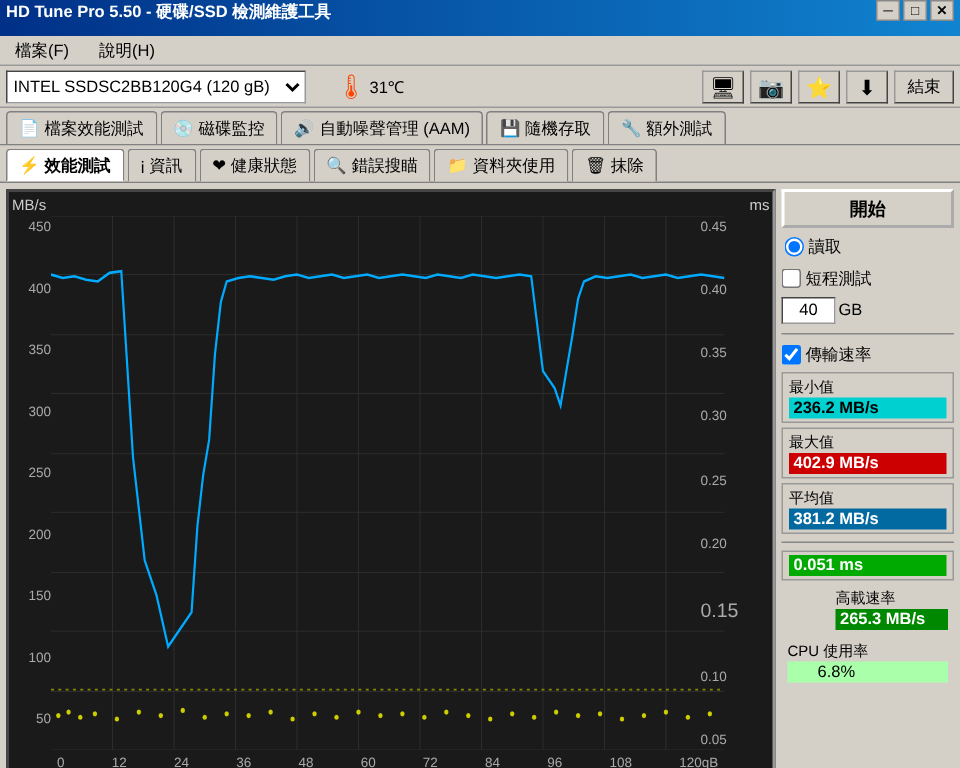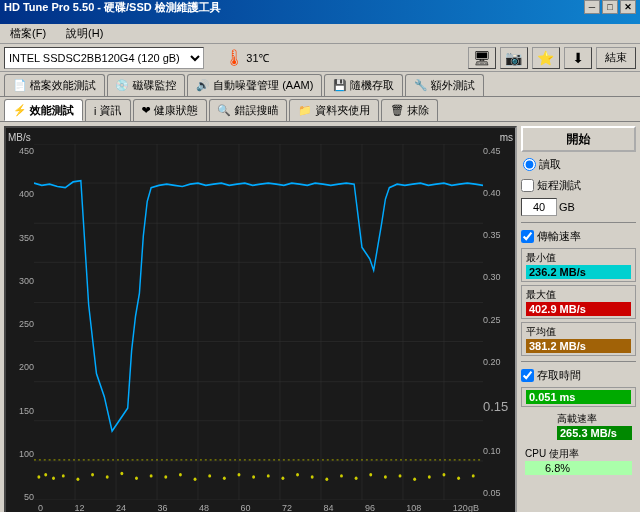--- a/index.html
+++ b/index.html
@@ -232,21 +232,21 @@
       color: #000;
     }
     .stat-value {
       font-size: 11px;
       font-weight: bold;
       padding: 1px 3px;
       color: #000;
     }
     .stat-value.cyan { background: #00d0d0; color: black; }
     .stat-value.red { background: #cc0000; color: white; }
-    .stat-value.blue { background: #a16207; color: white; }
+    .stat-value.blue { background: #0369a1; color: white; }
     .access-section {
       border: 1px solid #999;
       padding: 2px 4px;
       background: #d4d0c8;
     }
     .access-value {
       background: #00aa00;
       color: white;
       font-size: 11px;
       font-weight: bold;
@@ -358,33 +358,33 @@
     <span>抹除</span>
   </div>
 </div>
 
 <div class="main-area">
 
   <div class="chart-container">
     <span class="chart-y-label">MB/s</span>
     <span class="chart-y-label-right">ms</span>
 
-    <div style="position:absolute; left:0; top:16px; bottom:12px; width:28px; display:flex; flex-direction:column; justify-content:space-between; padding:2px 0;">
+    <div style="position:absolute; left:0; top:16px; bottom:30px; width:28px; display:flex; flex-direction:column; justify-content:space-between; padding:2px 0;">
       <span style="color:#aaa;font-size:9px;text-align:right;width:100%;">450</span>
       <span style="color:#aaa;font-size:9px;text-align:right;width:100%;">400</span>
       <span style="color:#aaa;font-size:9px;text-align:right;width:100%;">350</span>
       <span style="color:#aaa;font-size:9px;text-align:right;width:100%;">300</span>
       <span style="color:#aaa;font-size:9px;text-align:right;width:100%;">250</span>
       <span style="color:#aaa;font-size:9px;text-align:right;width:100%;">200</span>
       <span style="color:#aaa;font-size:9px;text-align:right;width:100%;">150</span>
       <span style="color:#aaa;font-size:9px;text-align:right;width:100%;">100</span>
       <span style="color:#aaa;font-size:9px;text-align:right;width:100%;">50</span>
     </div>
 
-    <div style="position:absolute; right:0; top:16px; bottom:16px; width:32px; display:flex; flex-direction:column; justify-content:space-between; padding:2px 0;">
+    <div style="position:absolute; right:16px; top:16px; bottom:16px; width:32px; display:flex; flex-direction:column; justify-content:space-between; padding:2px 0;">
       <span style="color:#aaa;font-size:9px;">0.45</span>
       <span style="color:#aaa;font-size:9px;">0.40</span>
       <span style="color:#aaa;font-size:9px;">0.35</span>
       <span style="color:#aaa;font-size:9px;">0.30</span>
       <span style="color:#aaa;font-size:9px;">0.25</span>
       <span style="color:#aaa;font-size:9px;">0.20</span>
       <span style="color:#aaa;font-size:13px;">0.15</span>
       <span style="color:#aaa;font-size:9px;">0.10</span>
       <span style="color:#aaa;font-size:9px;">0.05</span>
     </div>
@@ -503,24 +503,20 @@
       <div class="stat-value red">402.9 MB/s</div>
     </div>
 
     <div class="stat-section">
       <div class="stat-label">平均值</div>
       <div class="stat-value blue">381.2 MB/s</div>
     </div>
 
     <div class="divider"></div>
 
-    <div class="checkbox-row">
-      <input type="checkbox" checked="" style="">
-      <span>存取時間</span>
-    </div>
     <div class="access-section">
       <div class="access-value">0.051 ms</div>
     </div>
 
     <div class="burst-section">
       <div class="stat-label">高載速率</div>
       <div class="burst-value">265.3 MB/s</div>
     </div>
 
     <div class="cpu-section">

